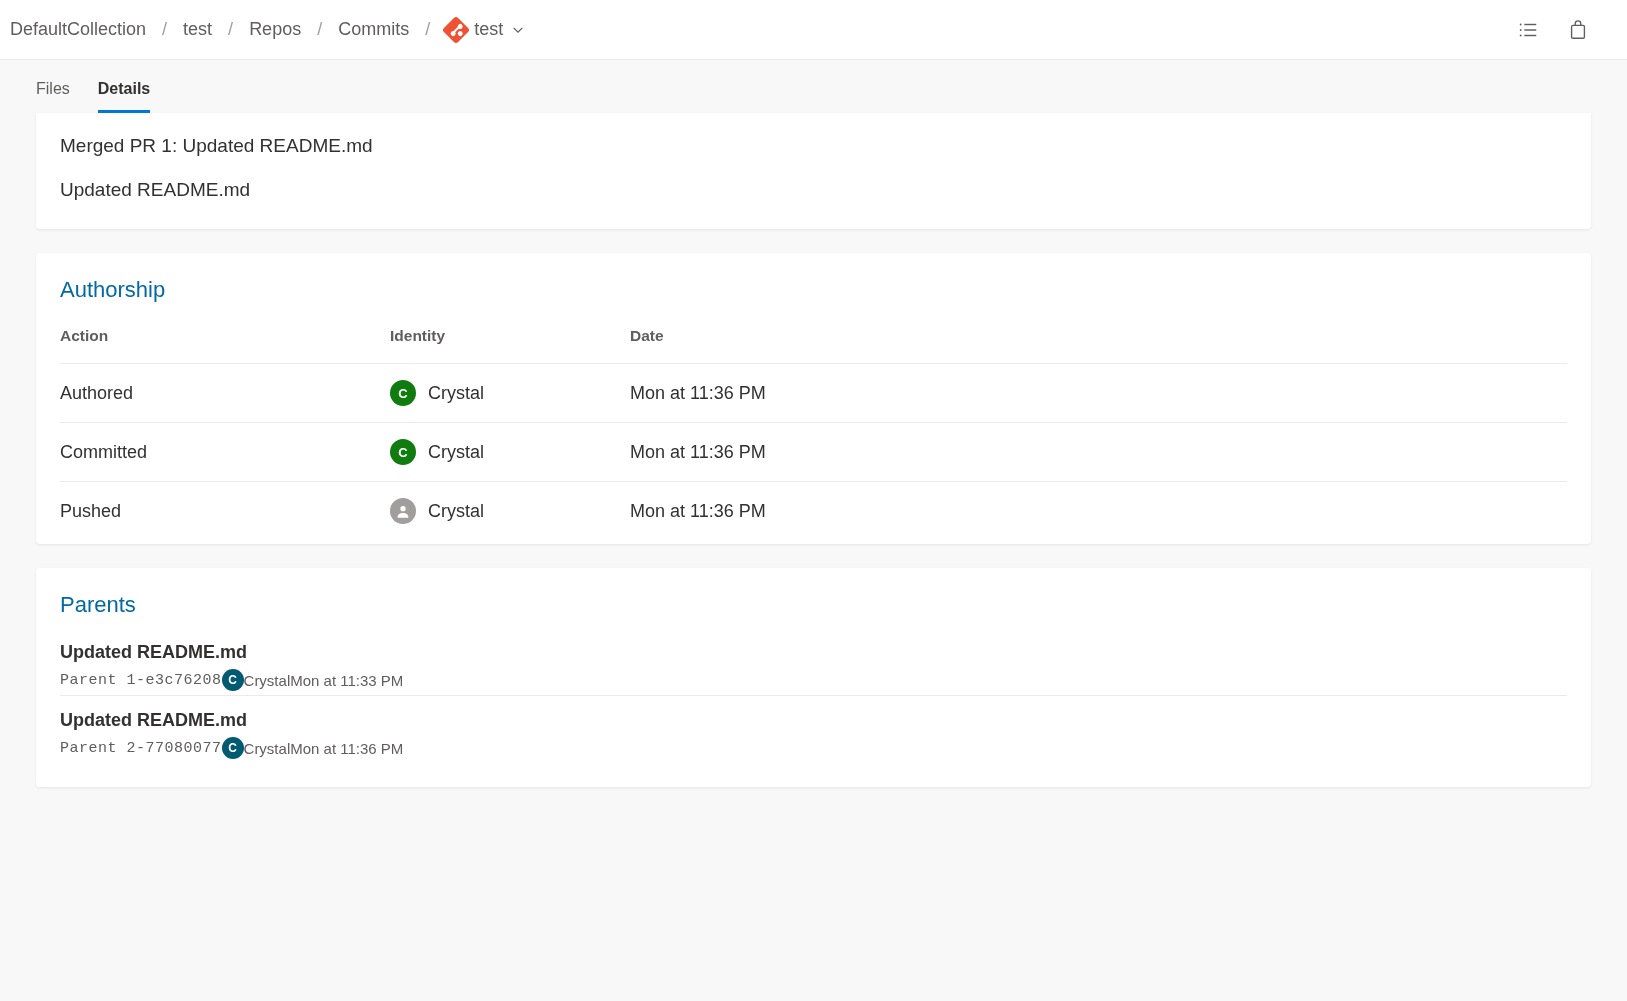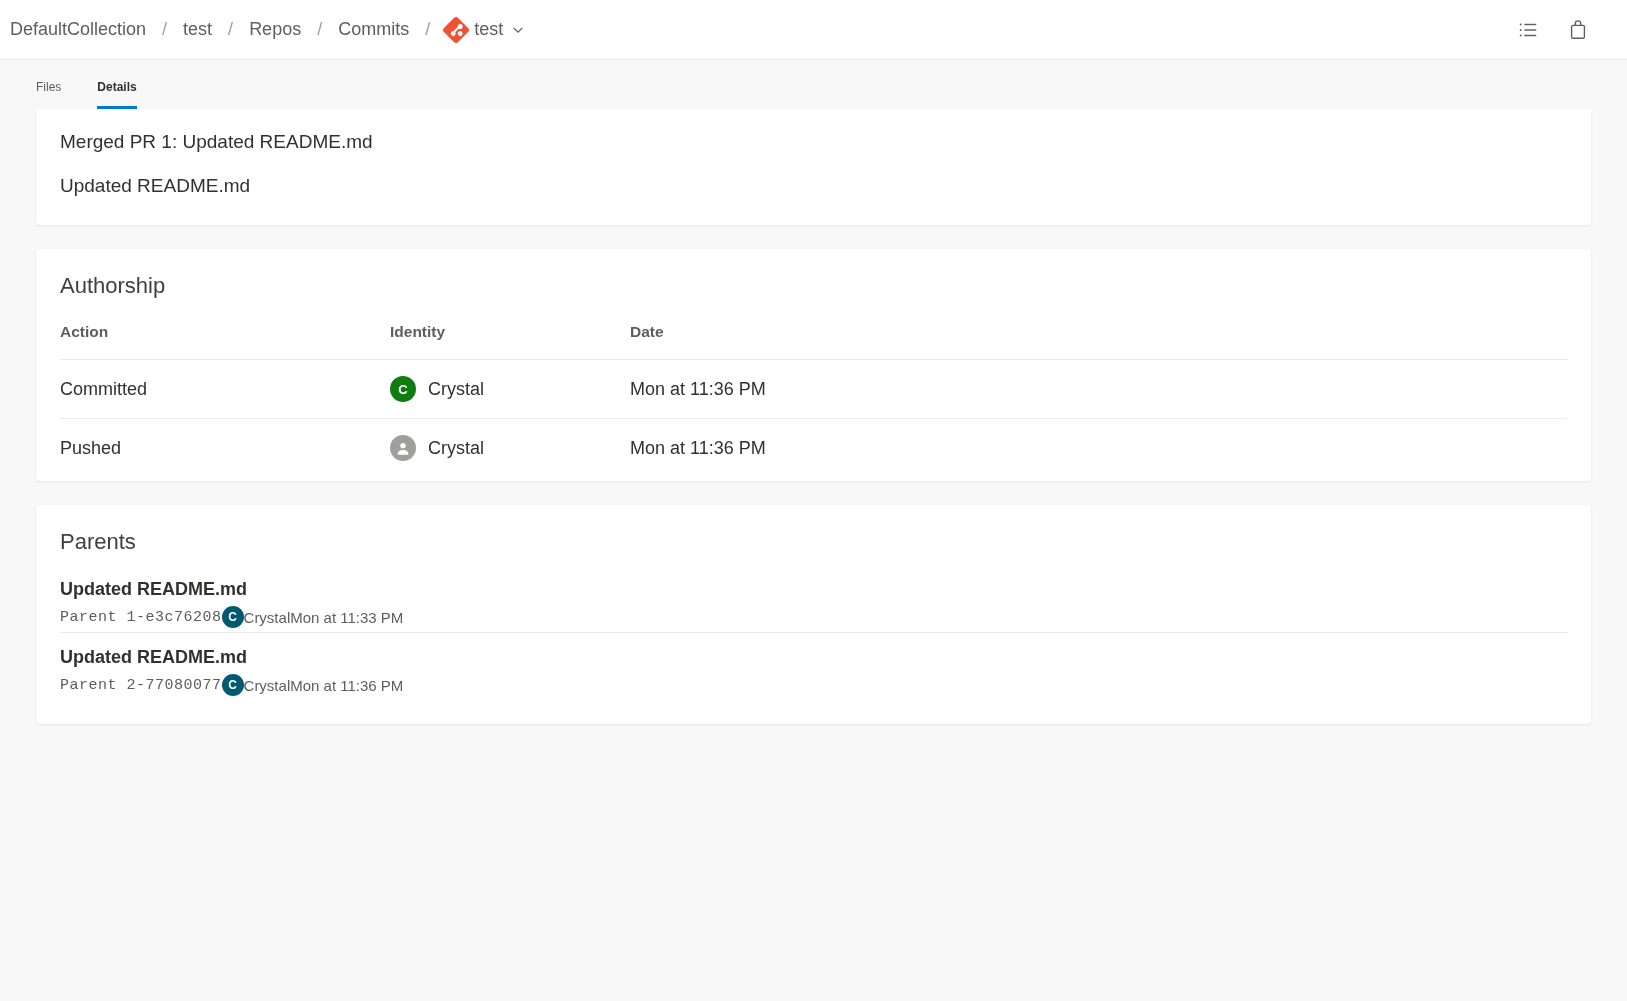--- a/index.html
+++ b/index.html
@@ -75,23 +75,23 @@
     display:flex;
     gap:28px;
     padding-right:28px;
     align-items:center;
   }
   .top-actions svg { display:block; color:#605e5c; }
 
   
   .tabs {
     display:flex;
-    gap:36px;
+    gap:28px;
     padding: 0 36px;
-    font-size:12px;
+    font-size:16px;
     margin-top:6px;
     text-align:center;
   }
   .tab {
     padding: 14px 0 12px 0;
     color:#605e5c;
     cursor:pointer;
     border-bottom:3px solid transparent;
   }
   .tab.active {
@@ -123,21 +123,21 @@
     margin:0 0 22px 0;
   }
   .commit-sub{
     font-size:19px;
     color:#323130;
     margin:0;
   }
 
   .section-title{
     font-size:22px;
-    color:#404040;
+    color:#0369a1;
     margin:0 0 18px 0;
     font-weight:400;
   }
 
   .auth-table{
     width:100%;
     border-collapse:collapse;
     table-layout:fixed;
   }
   .auth-table thead th{
@@ -268,20 +268,30 @@
           <col>
       </colgroup>
       <thead>
         <tr>
           <th>Action</th>
           <th>Identity</th>
           <th>Date</th>
         </tr>
       </thead>
       <tbody>
+        <tr>
+          <td>Authored</td>
+          <td>
+            <div class="identity-cell">
+              <span class="avatar green">C</span>
+              <span>Crystal</span>
+            </div>
+          </td>
+          <td>Mon at 11:36 PM</td>
+        </tr>
         <tr>
           <td>Committed</td>
           <td>
             <div class="identity-cell">
               <span class="avatar green">C</span>
               <span>Crystal</span>
             </div>
           </td>
           <td>Mon at 11:36 PM</td>
         </tr>

